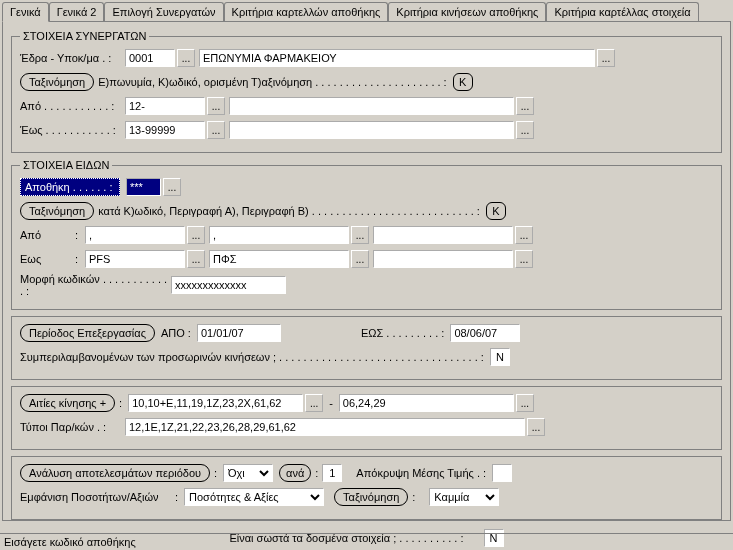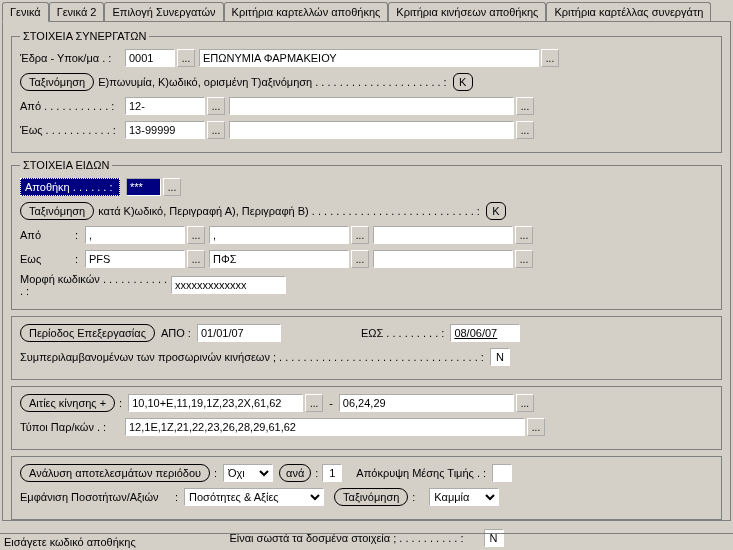--- a/index.html
+++ b/index.html
@@ -124,32 +124,32 @@
 </style>
 </head>
 <body>
 
 <div class="tabs">
   <div class="tab active">Γενικά</div>
   <div class="tab">Γενικά 2</div>
   <div class="tab">Επιλογή Συνεργατών</div>
   <div class="tab">Κριτήρια καρτελλών αποθήκης</div>
   <div class="tab">Κριτήρια κινήσεων αποθήκης</div>
-  <div class="tab">Κριτήρια καρτέλλας συνεργάτη</div>
+  <div class="tab">Κριτήρια καρτέλλας στοιχεία</div>
 </div>
 
 <div class="content">
 
   <fieldset>
     <legend>ΣΤΟΙΧΕΙΑ ΣΥΝΕΡΓΑΤΩΝ</legend>
     <div class="row">
       <span class="label" style="width:105px">Έδρα - Υποκ/μα  .   :</span>
       <input type="text" style="width: 50px;" value="0001">
       <button class="btn-ellipsis">...</button>
-      <input type="text" style="width: 340px; margin-left: 4px;" value="ΕΠΩΝΥΜΙΑ ΦΑΡΜΑΚΕΙΟΥ">
+      <input type="text" style="width: 396px; margin-left: 4px;" value="ΕΠΩΝΥΜΙΑ ΦΑΡΜΑΚΕΙΟΥ">
       <button class="btn-ellipsis">...</button>
     </div>
     <div class="row">
       <button class="rounded-btn">Ταξινόμηση</button>
       <span class="label dotted" style="margin-left:4px">Ε)πωνυμία, Κ)ωδικό, ορισμένη Τ)αξινόμηση . . . . . . . . . . . . . . . . . . . . . :</span>
       <button class="square-btn" style="margin-left:6px">Κ</button>
     </div>
     <div class="row">
       <span class="label" style="width:105px">Από . . . . . . . . . . . :</span>
       <input type="text" style="width: 80px;" value="12-">
@@ -203,21 +203,21 @@
       <input type="text" style="width: 115px;" value="xxxxxxxxxxxxx">
     </div>
   </fieldset>
 
   <fieldset style="border-top:1px solid #808080">
     <div class="row">
       <button class="rounded-btn">Περίοδος Επεξεργασίας</button>
       <span class="label" style="margin-left:6px">ΑΠΟ     :</span>
       <input type="text" style="width: 84px; margin-left: 6px;" value="01/01/07">
       <span class="label" style="margin-left:80px">ΕΩΣ . . . . . . . . . :</span>
-      <input type="text" style="width: 70px; margin-left: 6px; text-decoration: underline;" value="08/06/07">
+      <input type="text" style="width: 70px; margin-left: 6px;" value="08/06/07">
     </div>
     <div class="row">
       <span class="label">Συμπεριλαμβανομένων των προσωρινών κινήσεων ; . . . . . . . . . . . . . . . . . . . . . . . . . . . . . . . . . :</span>
       <input type="text" class="small-input" style="margin-left: 6px;" value="Ν">
     </div>
   </fieldset>
 
   <fieldset>
     <div class="row">
       <button class="rounded-btn">Αιτίες κίνησης +</button>

